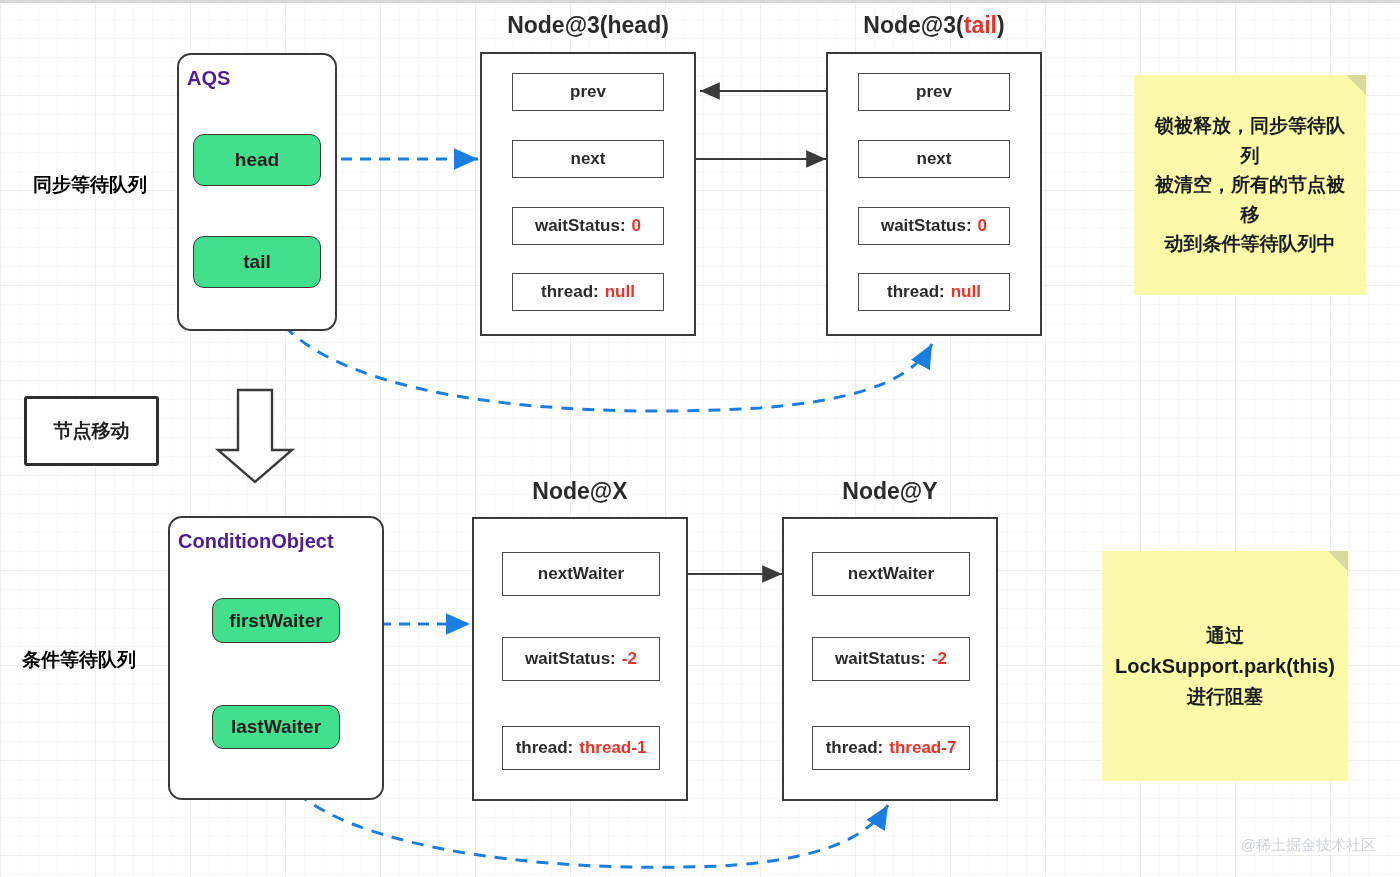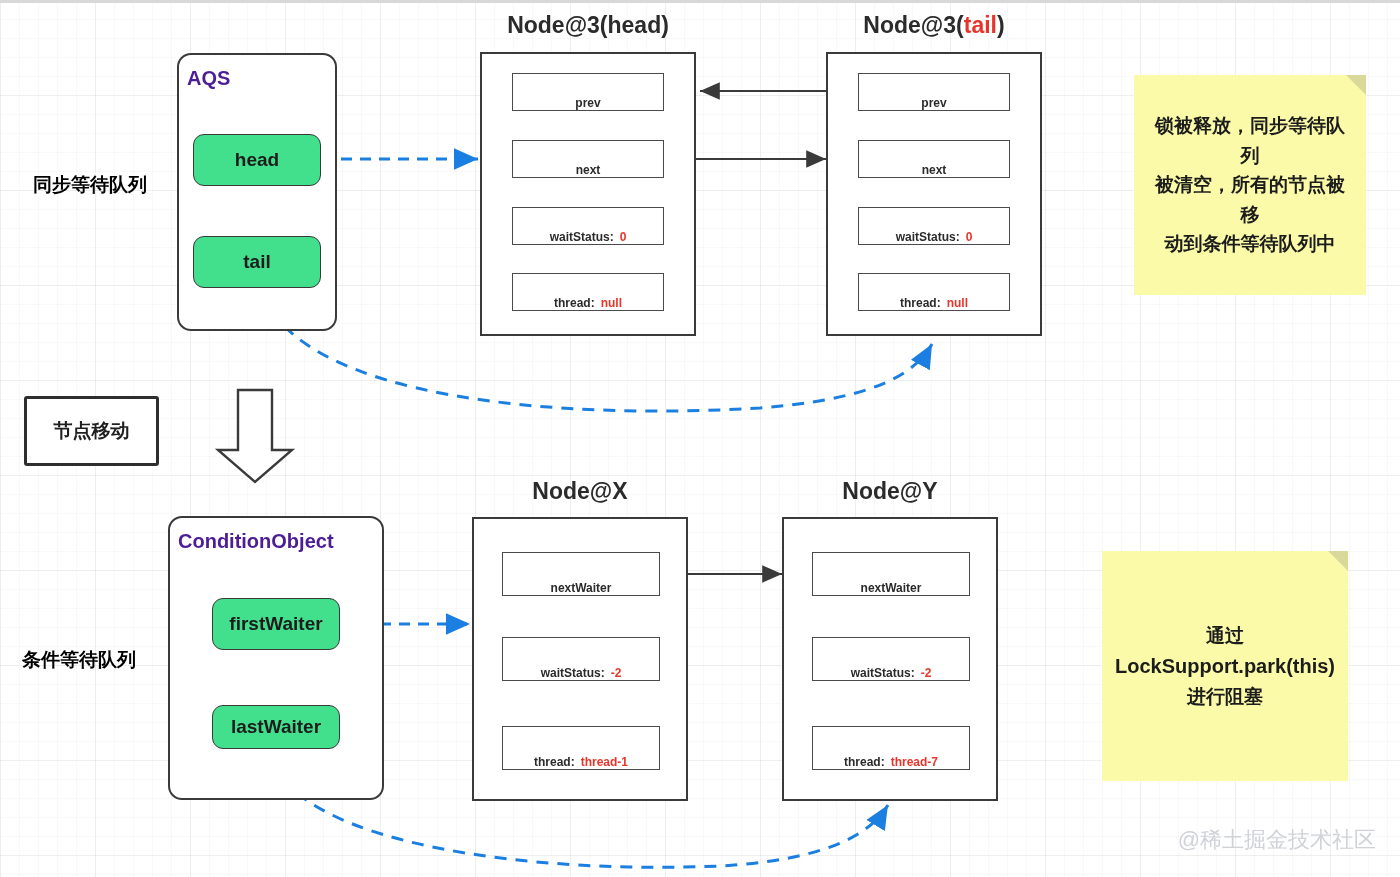--- a/index.html
+++ b/index.html
@@ -58,22 +58,22 @@
     position:absolute;
     text-align:center;
     font-size:23px;font-weight:bold;color:#2b2b2b;
     white-space:nowrap;
   }
   .node-label .red{color:#e8352b;}
   .cell{
     position:absolute;
     border:1.8px solid #4a4a4a;
     background:#ffffff;
-    display:flex;align-items:flex-end;justify-content:center;
-    font-size:12px;font-weight:bold;color:#2b2b2b;
+    display:flex;align-items:center;justify-content:center;
+    font-size:17px;font-weight:bold;color:#2b2b2b;
     box-sizing:border-box;
     white-space:nowrap;
   }
   .cell .val{color:#e8352b;margin-left:6px;}
   .cell .key{color:#2b2b2b;font-weight:bold;}
 
   
   .plain-box{
     position:absolute;
     border:3px solid #2e2e2e;
@@ -105,21 +105,21 @@
     position:absolute;right:0;top:0;
     width:0;height:0;
     border-left:20px solid transparent;
     border-top:20px solid #d9d99a;
   }
   .sticky .inner{position:relative;z-index:2;}
   .sticky .mono-line{font-size:20px;}
 
   .watermark{
     position:absolute;right:24px;bottom:22px;
-    font-size:22px;color:#cfd3d8;font-weight:normal;
+    font-size:15px;color:#cfd3d8;font-weight:normal;
     white-space:nowrap;
   }
 </style>
 </head>
 <body>
 
 <div id="canvas"></div>
 <div class="topline"></div>
 
 <svg class="overlay" viewBox="0 0 1400 877">
@@ -213,21 +213,21 @@
   <span class="val">0</span>
 </div>
 <div class="cell" style="left:858px;top:273px;width:152px;height:38px;">
   <span class="key">thread:</span>
   <span class="val">null</span>
 </div>
 
 <div class="obj-box" style="left:168px;top:516px;width:216px;height:284px;">
   <div class="obj-title">ConditionObject</div>
 </div>
-<div class="field-green" style="left:212px;top:598px;width:128px;height:52px;">firstWaiter</div>
+<div class="field-green" style="left:212px;top:598px;width:128px;height:45px;">firstWaiter</div>
 <div class="field-green" style="left:212px;top:705px;width:128px;height:44px;">lastWaiter</div>
 
 <div class="node-label" style="left:472px;top:478px;width:216px;">Node@X</div>
 <div class="node-box" style="left:472px;top:517px;width:216px;height:284px;"></div>
 <div class="cell" style="left:502px;top:552px;width:158px;height:44px;">
   <span class="key">nextWaiter</span>
 </div>
 <div class="cell" style="left:502px;top:637px;width:158px;height:44px;">
   <span class="key">waitStatus:</span>
   <span class="val">-2</span>

